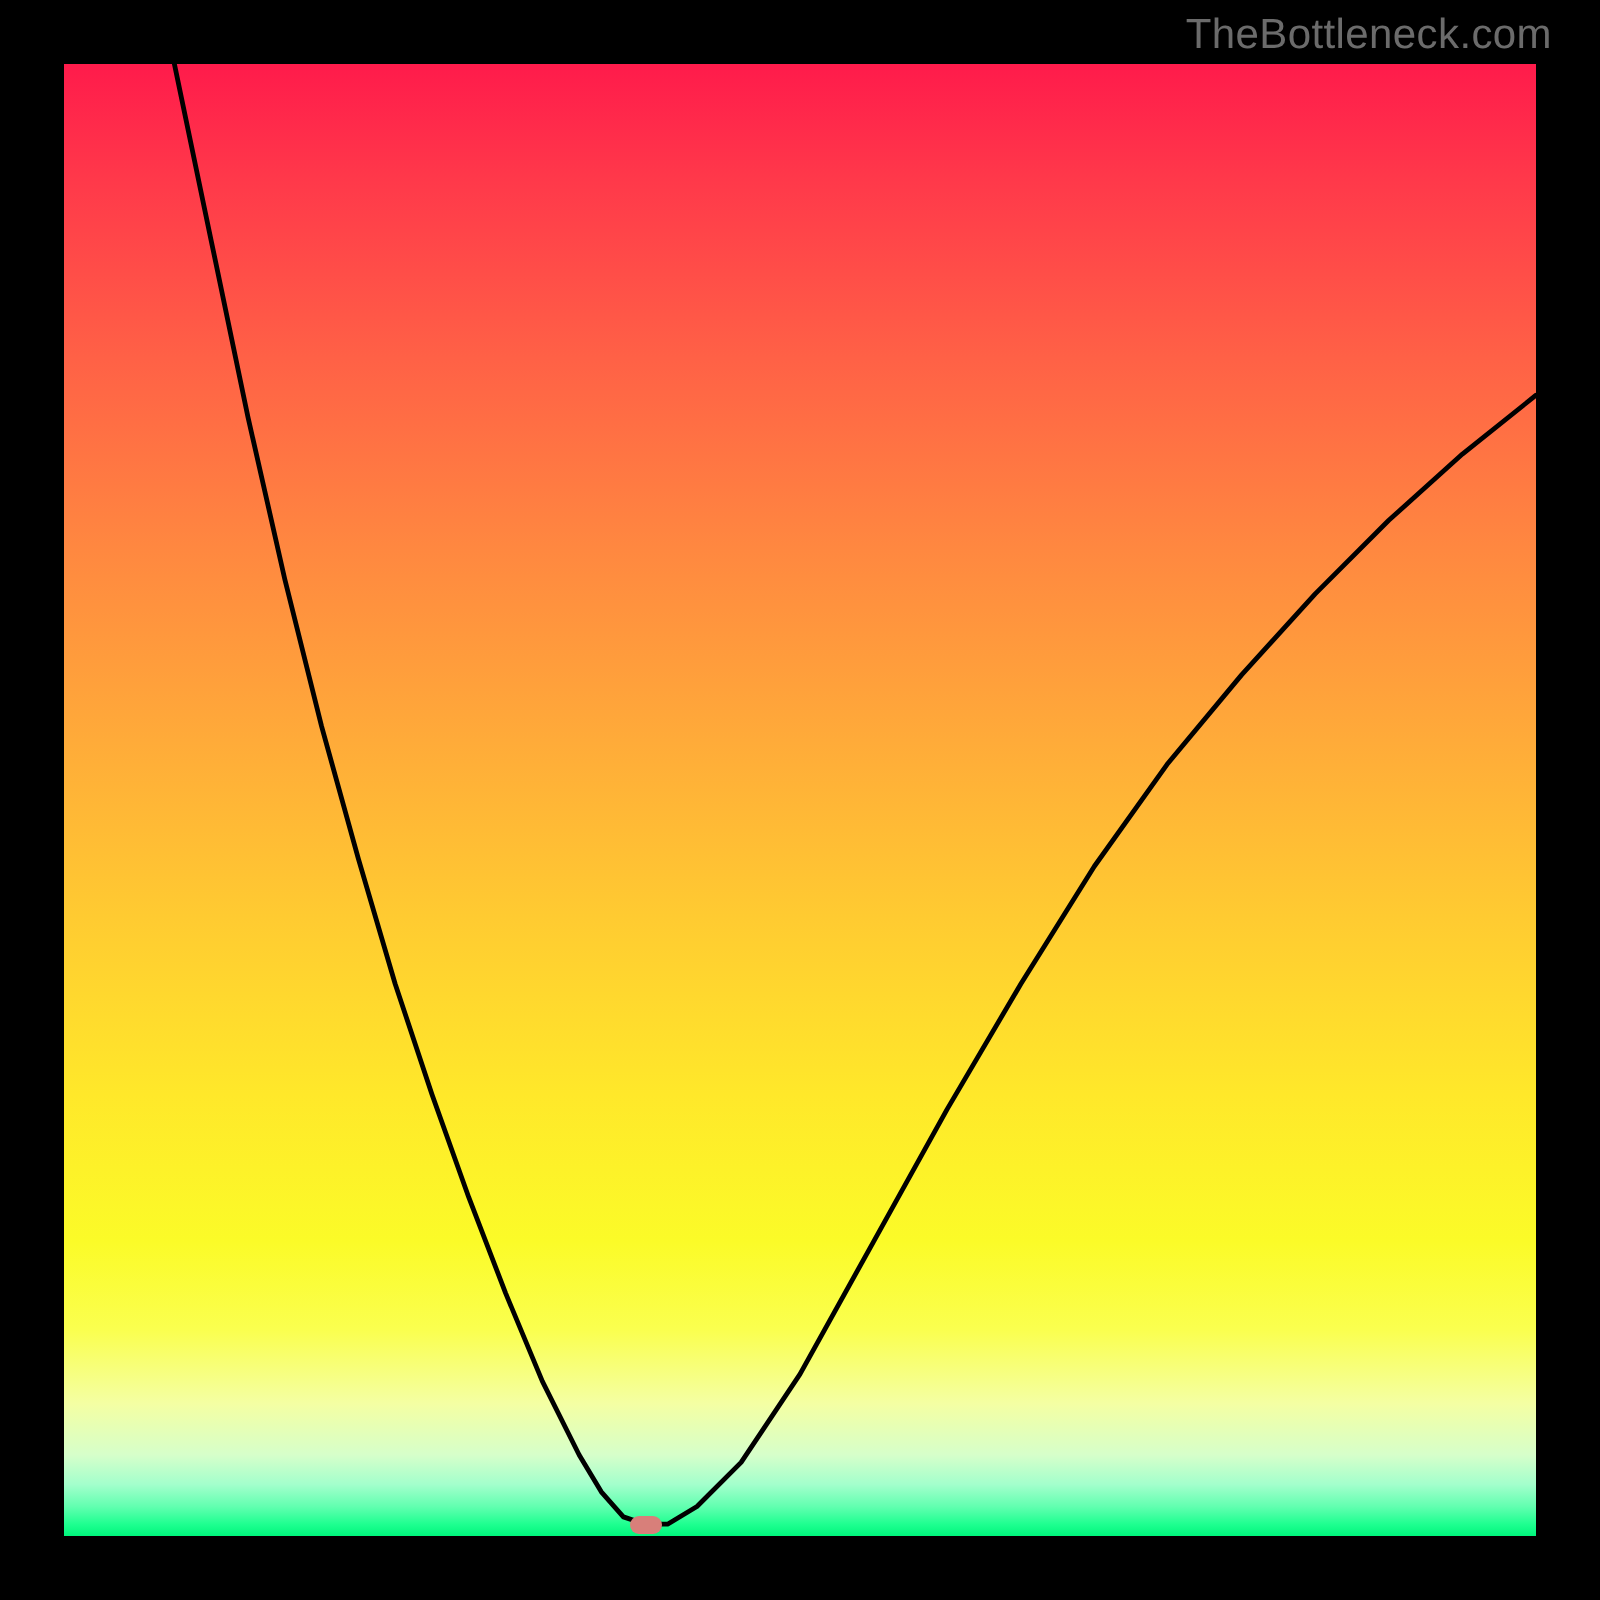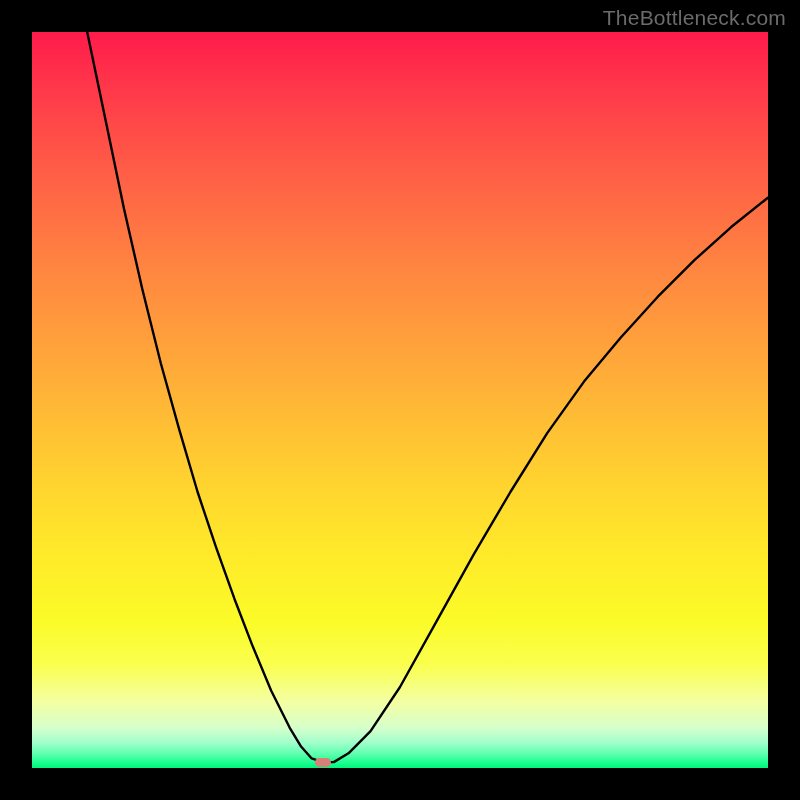--- a/index.html
+++ b/index.html
@@ -60,21 +60,21 @@
     height: 100%;
   }
   .marker {
     position: absolute;
     background: #d87f7a;
     border-radius: 6px;
   }
   .watermark {
     position: absolute;
     top: 6px;
-    right: 14px;
+    right: 24px;
     color: #6b6b6b;
     font-size: 21px;
     font-weight: 500;
     letter-spacing: 0.2px;
   }
 </style>
 </head>
 <body>
 
 <div class="frame">

